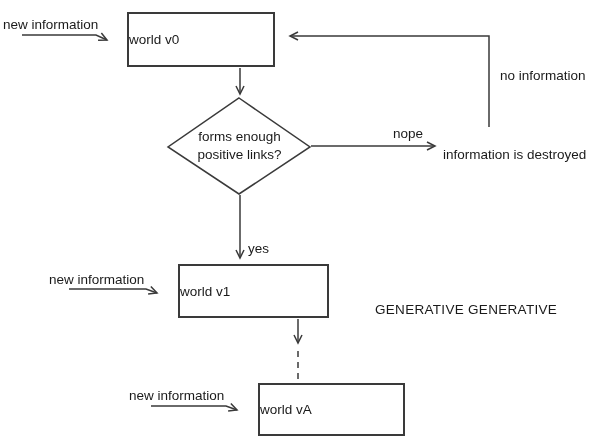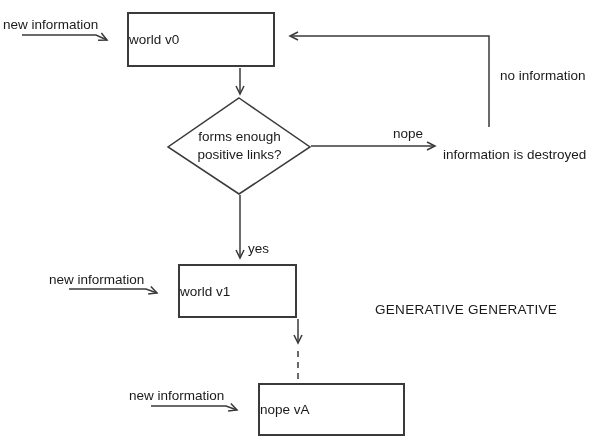--- a/index.html
+++ b/index.html
@@ -47,21 +47,21 @@
     text-align: center;
     line-height: 18px;
   }
   .caption {
     position: absolute;
     left: 375px; top: 302px;
     white-space: nowrap;
     letter-spacing: 0.3px;
   }
   #node-v0 { left: 127px; top: 12px;  width: 148px; height: 55px; }
-  #node-v1 { left: 178px; top: 264px; width: 119px; height: 54px; }
+  #node-v1 { left: 178px; top: 264px; width: 151px; height: 54px; }
   #node-vA { left: 258px; top: 383px; width: 147px; height: 53px; }
 </style>
 </head>
 <body>
 
 <div class="canvas">
 
   <svg class="wires" viewBox="0 0 600 442" xmlns="http://www.w3.org/2000/svg">
     <defs>
       <marker id="vhead" markerWidth="12" markerHeight="12" refX="9" refY="5" orient="auto" markerUnits="userSpaceOnUse">
@@ -92,21 +92,21 @@
 
   <div class="node" id="node-v0">
     <span>world v0</span>
   </div>
 
   <div class="node" id="node-v1">
     <span>world v1</span>
   </div>
 
   <div class="node" id="node-vA">
-    <span>nope vA</span>
+    <span>world vA</span>
   </div>
 
   <div class="decision-text">
     <div>
       <div>forms enough</div>
       <div>positive links?</div>
     </div>
   </div>
 
   <div class="lbl" style="left:3px; top:17px;">new information</div>

